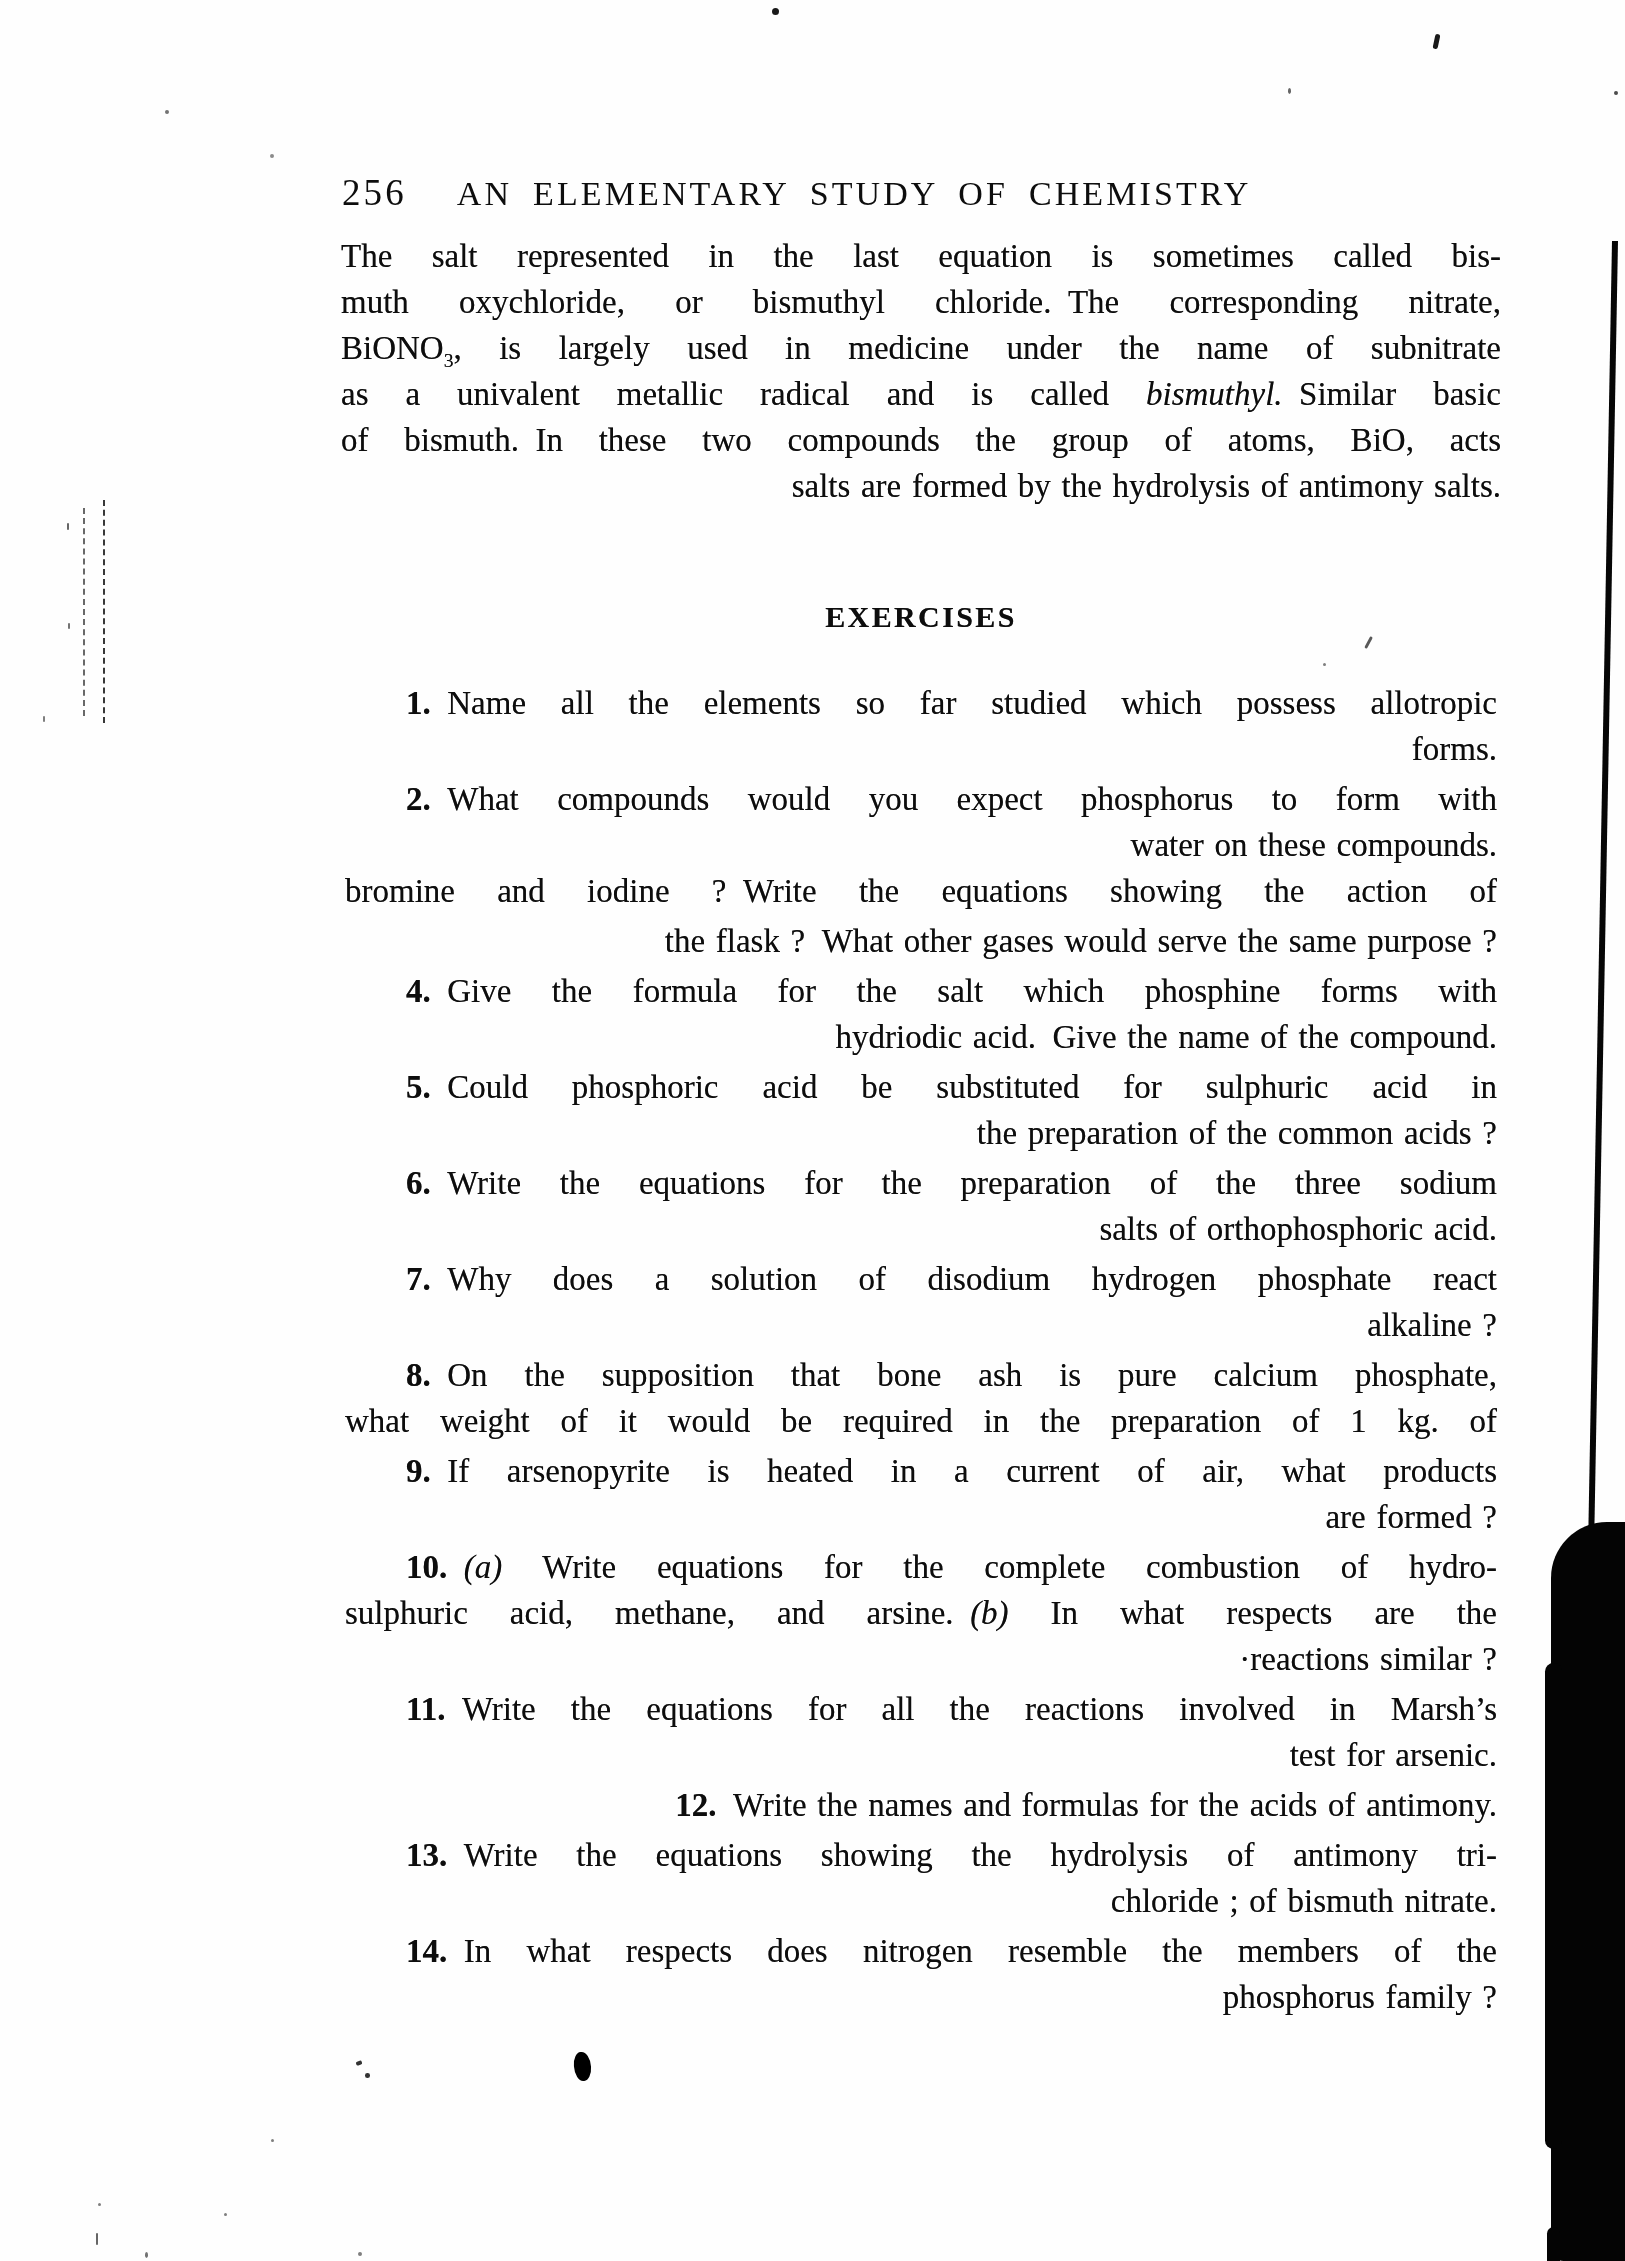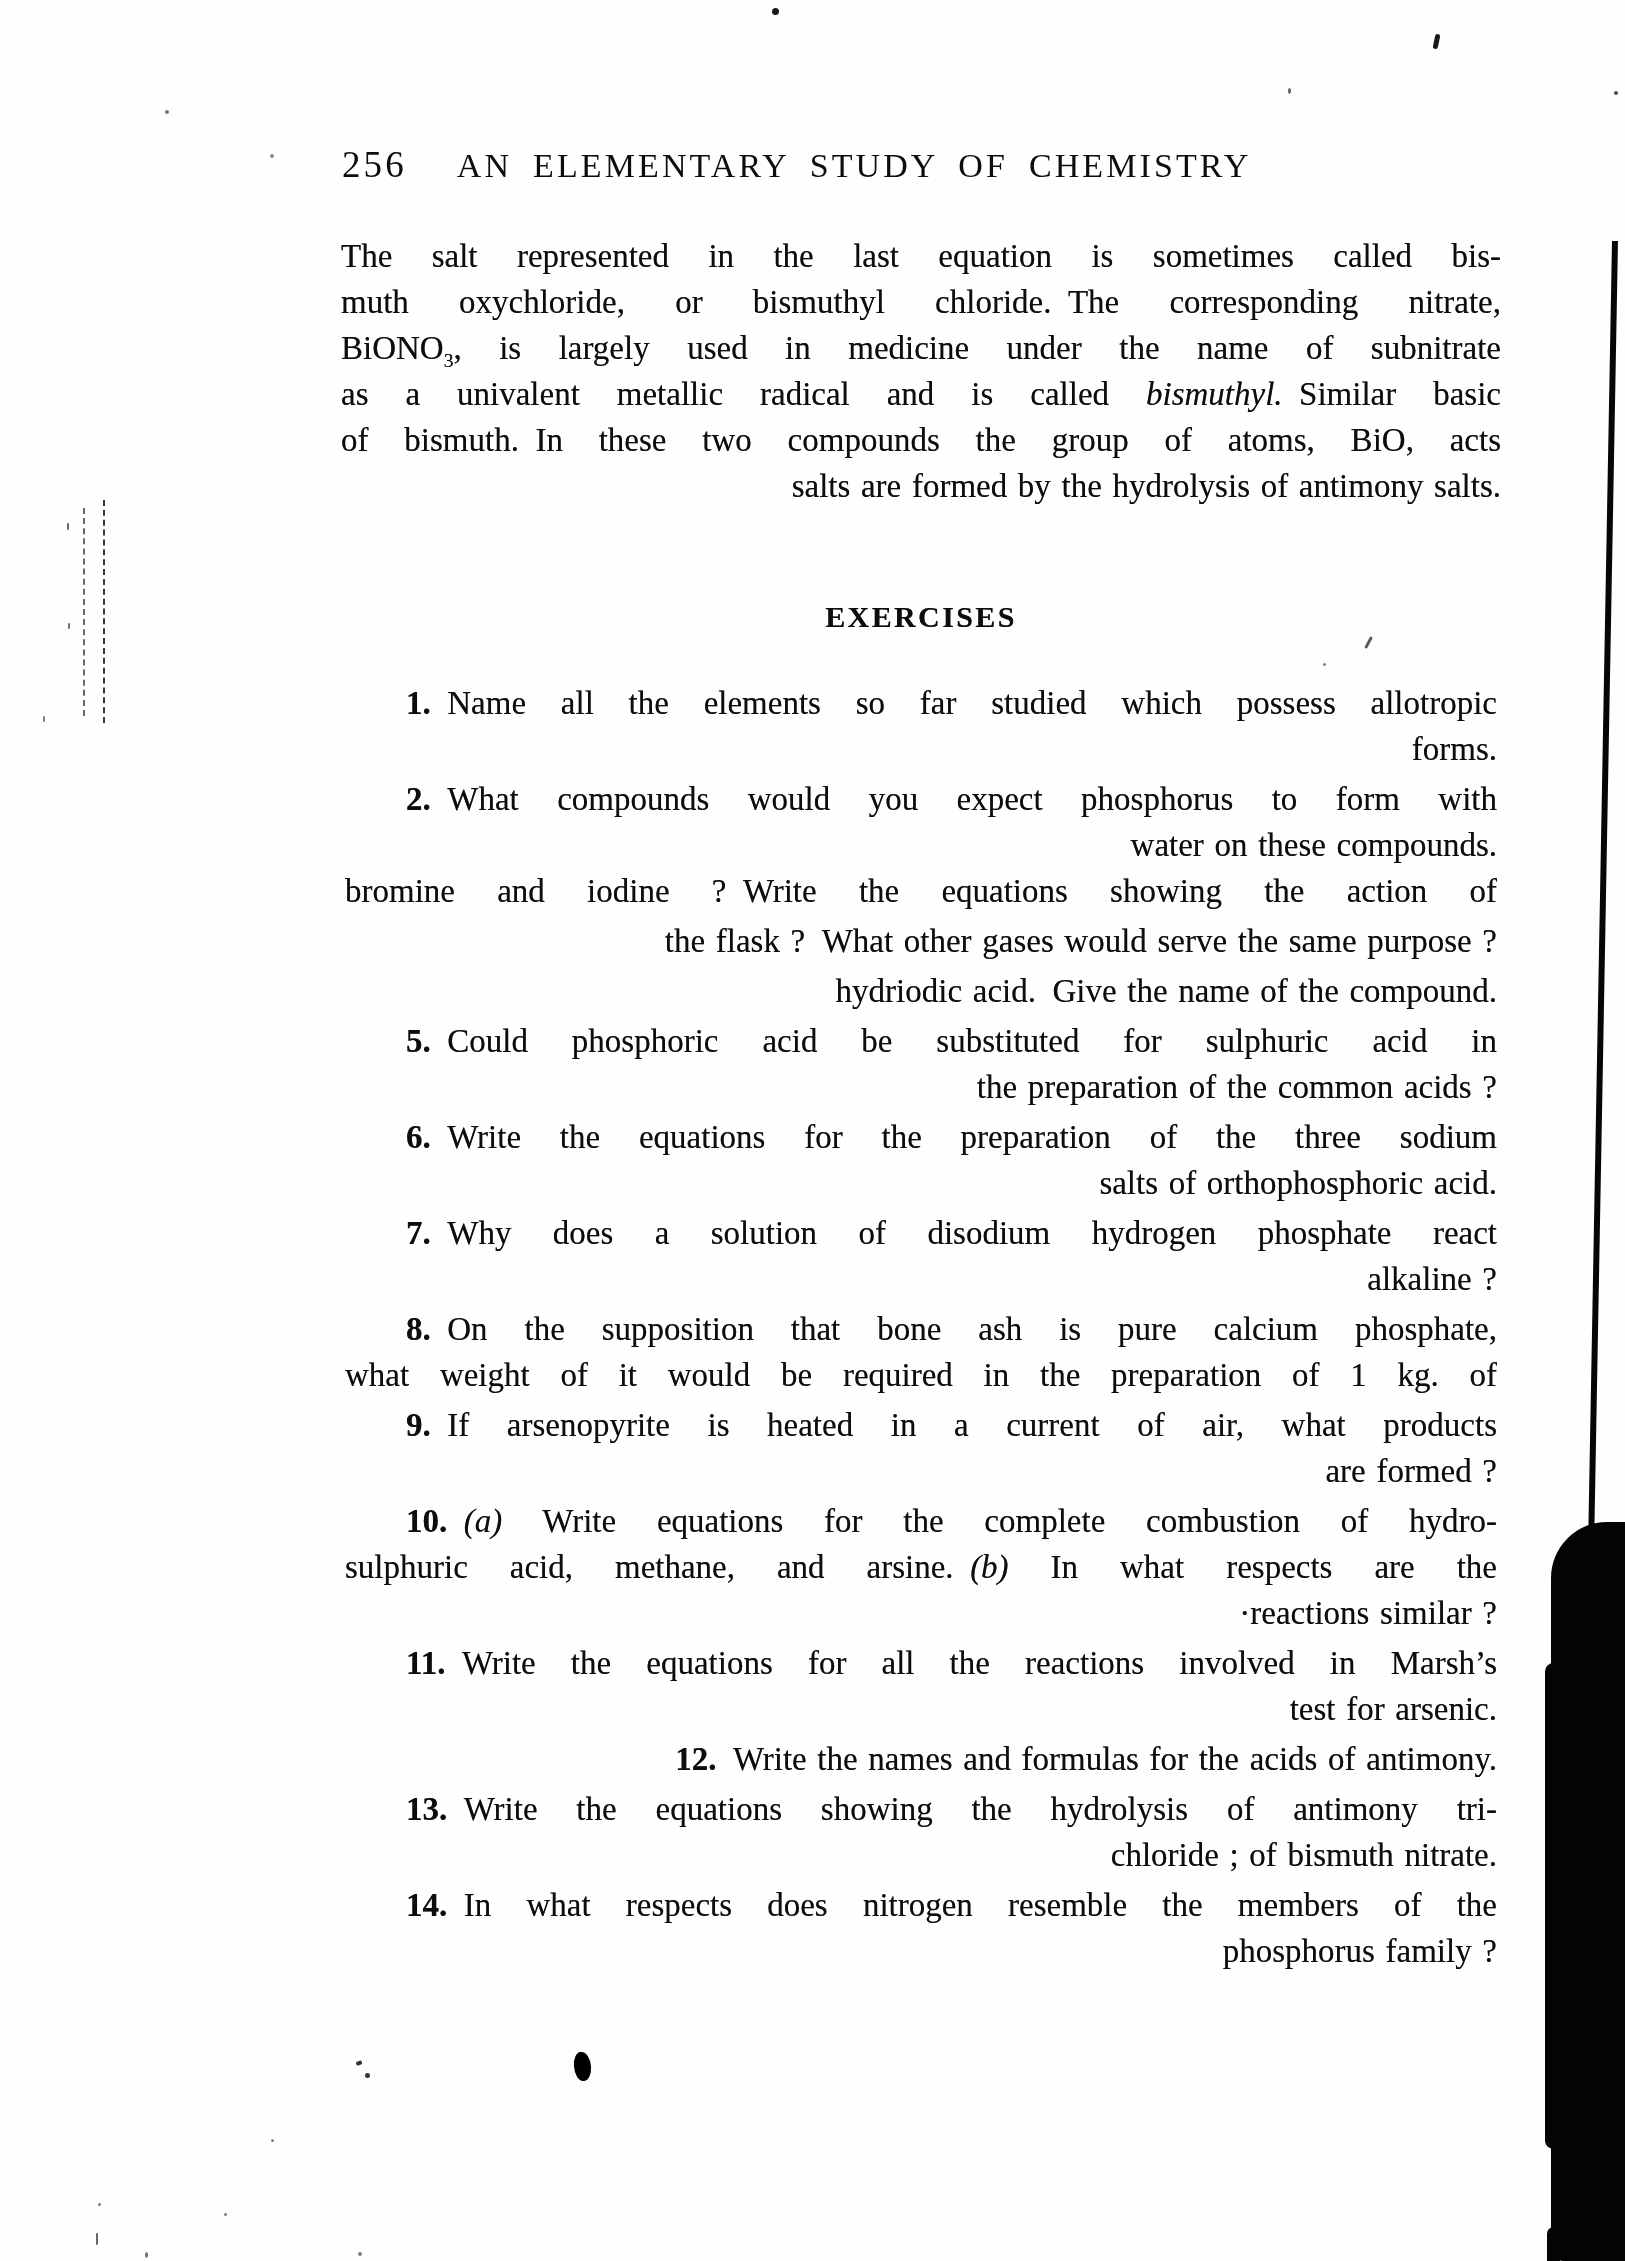--- a/index.html
+++ b/index.html
@@ -4,21 +4,21 @@
 <style>
   html,body{margin:0;padding:0;}
   body{
     width:1625px;height:2261px;position:relative;background:#ffffff;
     font-family:"Liberation Serif","DejaVu Serif",serif;color:#0d0d0d;
     overflow:hidden;
   }
   .page{position:absolute;inset:0;background:#fefefe;}
 
   
-  .header{position:absolute;top:143px;left:342px;white-space:nowrap;}
+  .header{position:absolute;top:171px;left:342px;white-space:nowrap;}
   .pagenum{font-size:37px;letter-spacing:3.1px;}
   .runtitle{font-size:34px;letter-spacing:3.1px;word-spacing:9.4px;margin-left:50px;}
 
   
   .column{position:absolute;left:341px;top:233px;width:1160px;}
   .tline{
     font-size:33px;line-height:46px;height:46px;
     word-spacing:2.4px;white-space:normal;
     text-shadow:0 0 0.4px rgba(0,0,0,0.55);
     text-align:right;
@@ -88,20 +88,21 @@
         </div>
         <div class="question">
           <div class="tline just findent"><span class="qnum">2. </span><span>What compounds would you expect phosphorus to form with</span></div>
           <div class="tline"><span>water on these compounds.</span></div>
           <div class="tline just"><span>bromine and iodine ? Write the equations showing the action of</span></div>
         </div>
         <div class="question">
           <div class="tline"><span>the flask ? What other gases would serve the same purpose ?</span></div>
         </div>
         <div class="question">
+          <div class="tline just findent"><span class="qnum">4. </span><span>Give the formula for the salt which phosphine forms with</span></div>
           <div class="tline"><span>hydriodic acid. Give the name of the compound.</span></div>
         </div>
         <div class="question">
           <div class="tline just findent"><span class="qnum">5. </span><span>Could phosphoric acid be substituted for sulphuric acid in</span></div>
           <div class="tline"><span>the preparation of the common acids ?</span></div>
         </div>
         <div class="question">
           <div class="tline just findent"><span class="qnum">6. </span><span>Write the equations for the preparation of the three sodium</span></div>
           <div class="tline"><span>salts of orthophosphoric acid.</span></div>
         </div>

